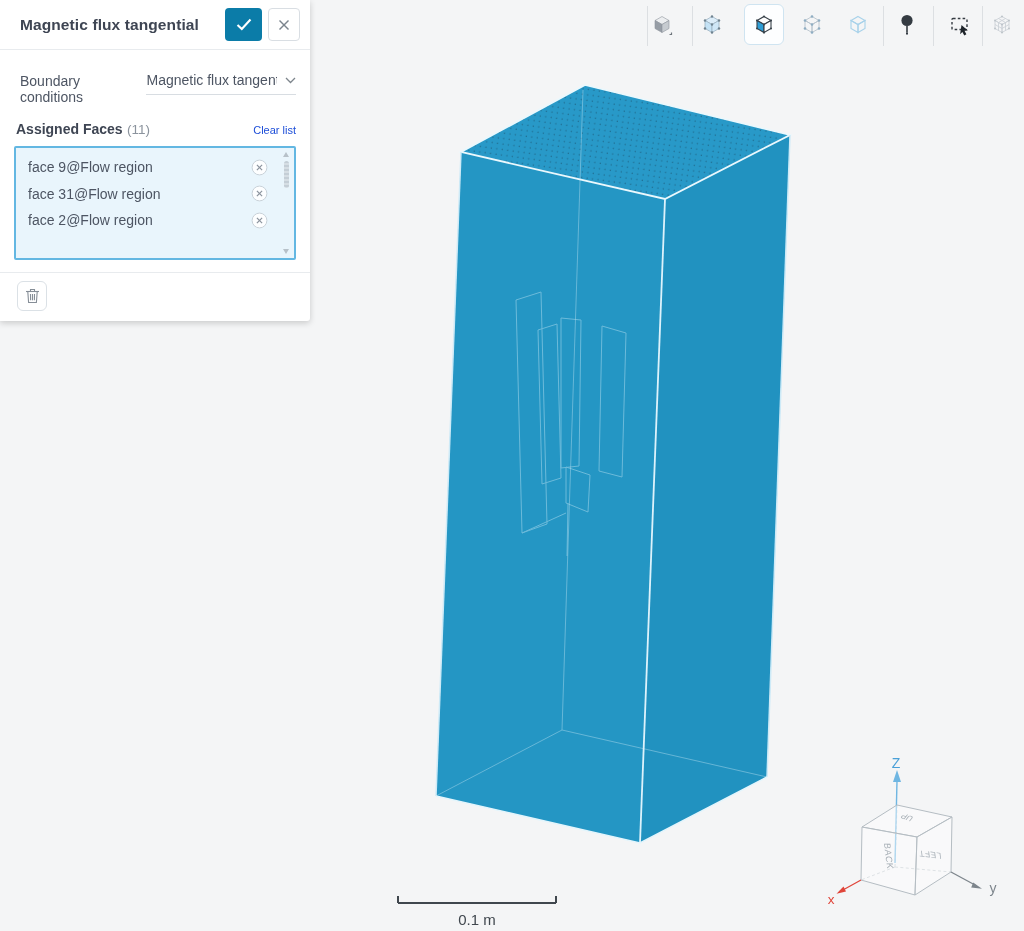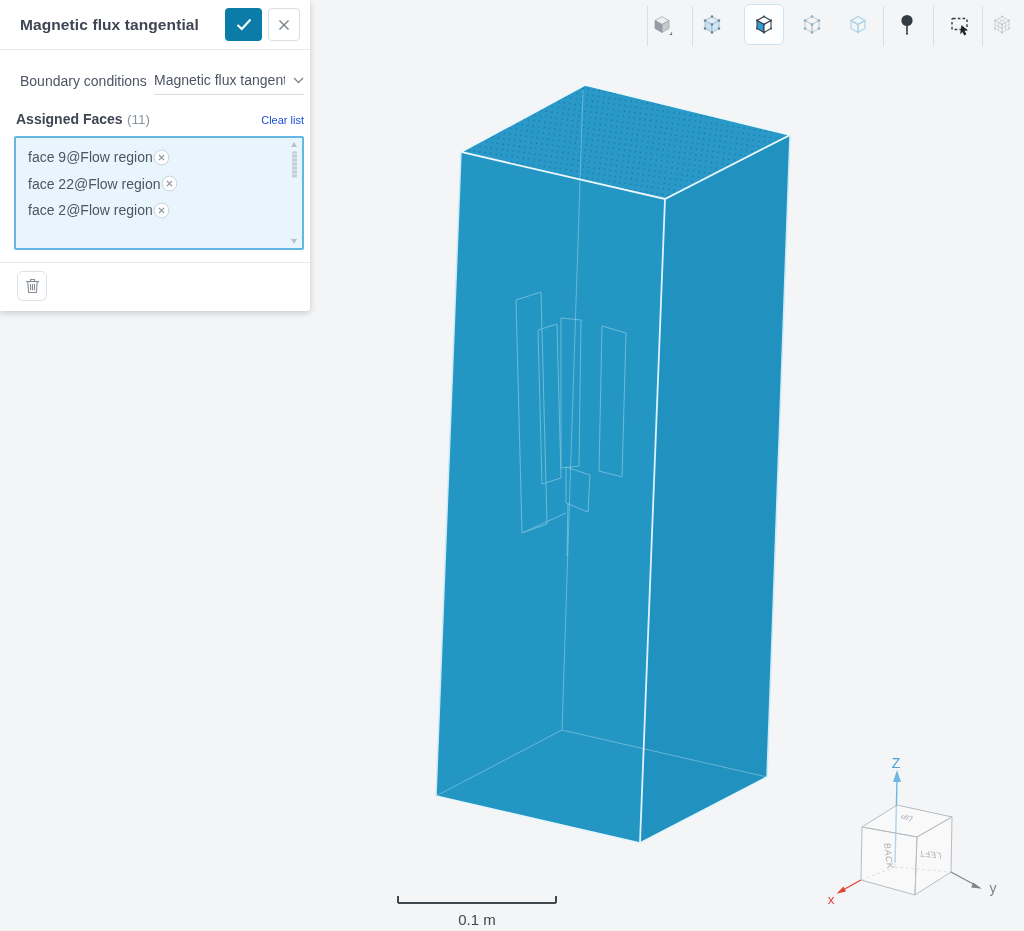--- a/index.html
+++ b/index.html
@@ -21,34 +21,34 @@
     border-radius:0 0 3px 0; box-shadow:0 2px 6px rgba(0,0,0,0.18); }
   .panel-header { height:50px; display:flex; align-items:center;
     justify-content:space-between; padding:0 10px 0 20px; border-bottom:1px solid #e8ebee; }
   .panel-title { font-size:15.5px; font-weight:bold; color:#3e4553; letter-spacing:.1px; }
   .hdr-btns { display:flex; gap:6px; }
   .btn-apply { width:37px; height:33px; border:none; border-radius:4px;
     background:#0b7ca8; display:flex; align-items:center; justify-content:center; cursor:pointer; }
   .btn-close { width:32px; height:33px; border:1px solid #d9dee3; border-radius:4px;
     background:#fff; display:flex; align-items:center; justify-content:center; cursor:pointer; }
 
-  .panel-body { padding:14px 6px 12px 14px; }
+  .panel-body { padding:14px 14px 12px 14px; }
   .row-bc { display:flex; align-items:flex-start; justify-content:space-between; padding:6px 0 2px 6px; }
   .bc-label { font-size:14px; color:#4d5563; padding-top:3px; }
   .dropdown { width:150px; border-bottom:1px solid #d8dde2; padding:2px 0 6px 0;
     display:flex; align-items:center; justify-content:space-between; cursor:pointer; }
   .dd-text { font-size:14px; color:#4d5563; max-width:131px; overflow:hidden; white-space:nowrap; }
   .row-af { display:flex; align-items:baseline; justify-content:space-between; margin:13px 0 8px 2px;gap:34px; }
   .af-label { font-size:14px; font-weight:bold; color:#3e4553; }
   .af-count { font-size:13.5px; font-weight:normal; color:#8b939d; }
   .link { font-size:11px; color:#1d4ed8; cursor:pointer; text-decoration:none; }
 
   .face-list { position:relative; border:2px solid #63b7e2; background:#e9f5fc;
     border-radius:2px; height:114px; padding:6px 0 0 0; overflow:hidden; }
-  .face-row { display:flex; align-items:center; justify-content:flex-start;
+  .face-row { display:flex; align-items:center; justify-content:space-between;
     height:26.5px; padding:0 26px 0 12px; }
   .face-label { font-size:14px; color:#4d5563; }
   .row-x { width:17px; height:17px; cursor:pointer; flex:none; }
 
   .scrollbar { position:absolute; right:3px; top:3px; bottom:3px; width:10px; }
   .sb-arrow { position:absolute; left:2px; width:0; height:0; border-left:3.5px solid transparent;
     border-right:3.5px solid transparent; }
   .sb-arrow.up { top:1px; border-bottom:5px solid #b7c1c9; }
   .sb-arrow.down { bottom:1px; border-top:5px solid #b7c1c9; }
   .sb-thumb { position:absolute; left:2.5px; top:10px; width:5px; height:27px; border-radius:3px;
@@ -304,21 +304,21 @@
     <div class="face-list">
       <div class="face-row">
         <span class="face-label">face 9@Flow region</span>
         <svg class="row-x" viewBox="0 0 17 17">
           <circle cx="8.5" cy="8.5" r="7.4" fill="#fdfeff" stroke="#c9d2d9" stroke-width="1"></circle>
           <line x1="5.9" y1="5.9" x2="11.1" y2="11.1" stroke="#8b939d" stroke-width="1.2"></line>
           <line x1="11.1" y1="5.9" x2="5.9" y2="11.1" stroke="#8b939d" stroke-width="1.2"></line>
         </svg>
       </div>
       <div class="face-row">
-        <span class="face-label">face 22@Flow region</span>
+        <span class="face-label">face 31@Flow region</span>
         <svg class="row-x" viewBox="0 0 17 17">
           <circle cx="8.5" cy="8.5" r="7.4" fill="#fdfeff" stroke="#c9d2d9" stroke-width="1"></circle>
           <line x1="5.9" y1="5.9" x2="11.1" y2="11.1" stroke="#8b939d" stroke-width="1.2"></line>
           <line x1="11.1" y1="5.9" x2="5.9" y2="11.1" stroke="#8b939d" stroke-width="1.2"></line>
         </svg>
       </div>
       <div class="face-row">
         <span class="face-label">face 2@Flow region</span>
         <svg class="row-x" viewBox="0 0 17 17">
           <circle cx="8.5" cy="8.5" r="7.4" fill="#fdfeff" stroke="#c9d2d9" stroke-width="1"></circle>

